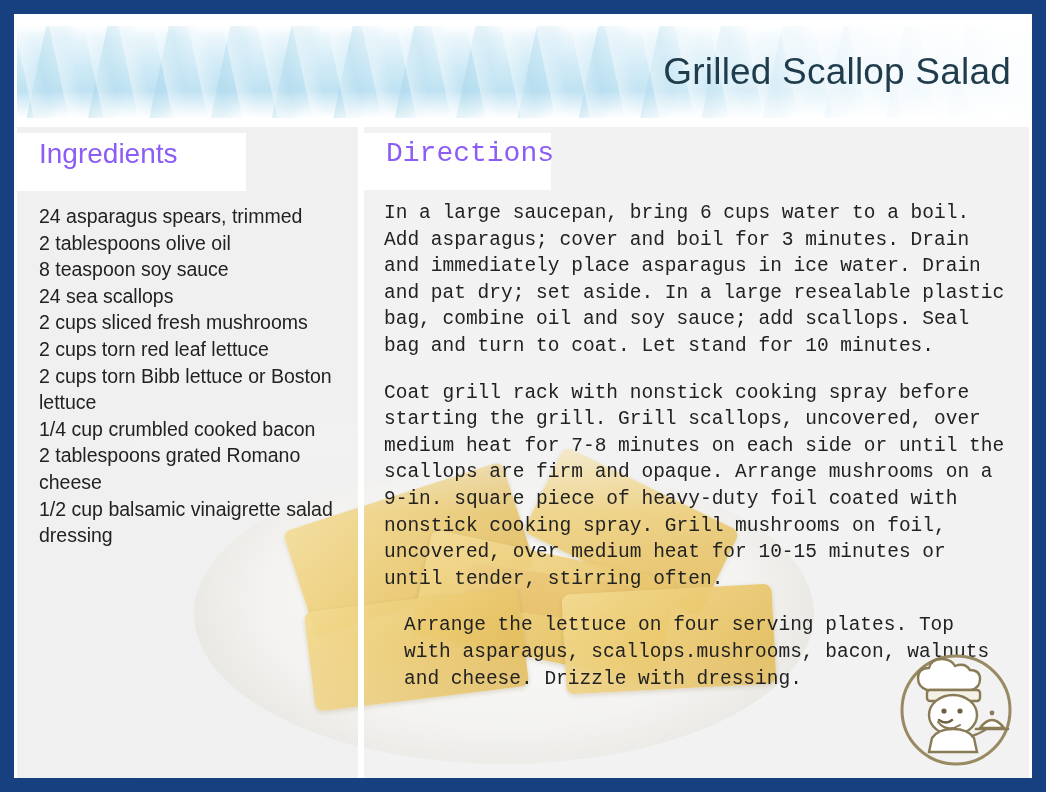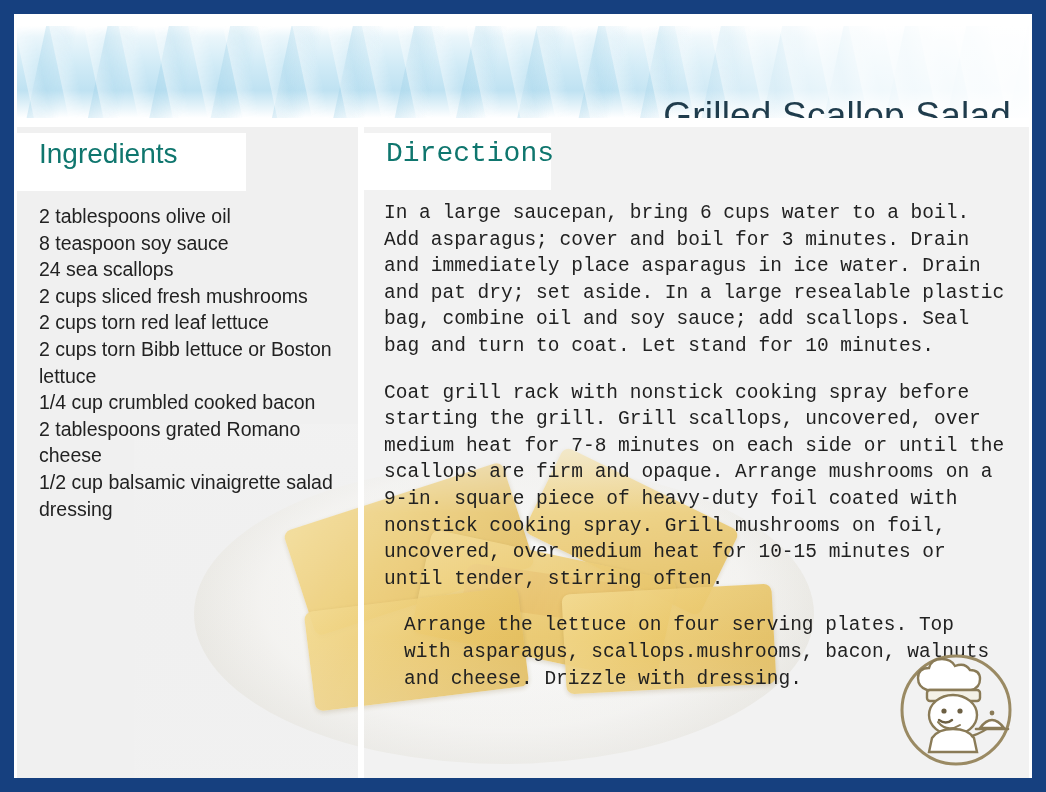--- a/index.html
+++ b/index.html
@@ -75,21 +75,20 @@
   .slide-title {
     position: absolute;
     right: 18px;
     top: 50%;
     transform: translateY(-50%);
     font-size: 37px;
     color: #1f3c4c;
     font-weight: normal;
     letter-spacing: 0.2px;
     white-space: nowrap;
-    margin-top: 44px;
   }
 
   
   .col {
     position: absolute;
     top: 113px;
     height: 651px;
     background: #f0f0f0;
     box-sizing: border-box;
     overflow: hidden;
@@ -105,21 +104,21 @@
     font-family: Liberation Mono, monospace;
   }
 
   .col-header {
     position: absolute;
     top: 6px;
     left: 0;
     background: #ffffff;
     padding: 5px 22px 21px 22px;
     font-size: 28px;
-    color: #0f766e;
+    color: #8b5cf6;
     font-weight: normal;
   }
   .col-left .col-header { width: 185px; }
   .col-right .col-header { width: 143px; }
 
   .col-body {
     position: absolute;
     left: 22px;
     right: 18px;
     top: 76px;
@@ -213,20 +212,21 @@
 
     <div class="title-banner">
       <div class="streaks"></div>
       <div class="fade-right"></div>
       <div class="slide-title">Grilled Scallop Salad</div>
     </div>
 
     <div class="col col-left">
       <div class="col-header">Ingredients</div>
       <div class="col-body">
+        <div class="ing-line">24 asparagus spears, trimmed</div>
         <div class="ing-line">2 tablespoons olive oil</div>
         <div class="ing-line">8 teaspoon soy sauce</div>
         <div class="ing-line">24 sea scallops</div>
         <div class="ing-line">2 cups sliced fresh mushrooms</div>
         <div class="ing-line">2 cups torn red leaf lettuce</div>
         <div class="ing-line">2 cups torn Bibb lettuce or Boston lettuce</div>
         <div class="ing-line">1/4 cup crumbled cooked bacon</div>
         <div class="ing-line">2 tablespoons grated Romano cheese</div>
         <div class="ing-line">1/2 cup balsamic vinaigrette salad dressing</div>
       </div>

